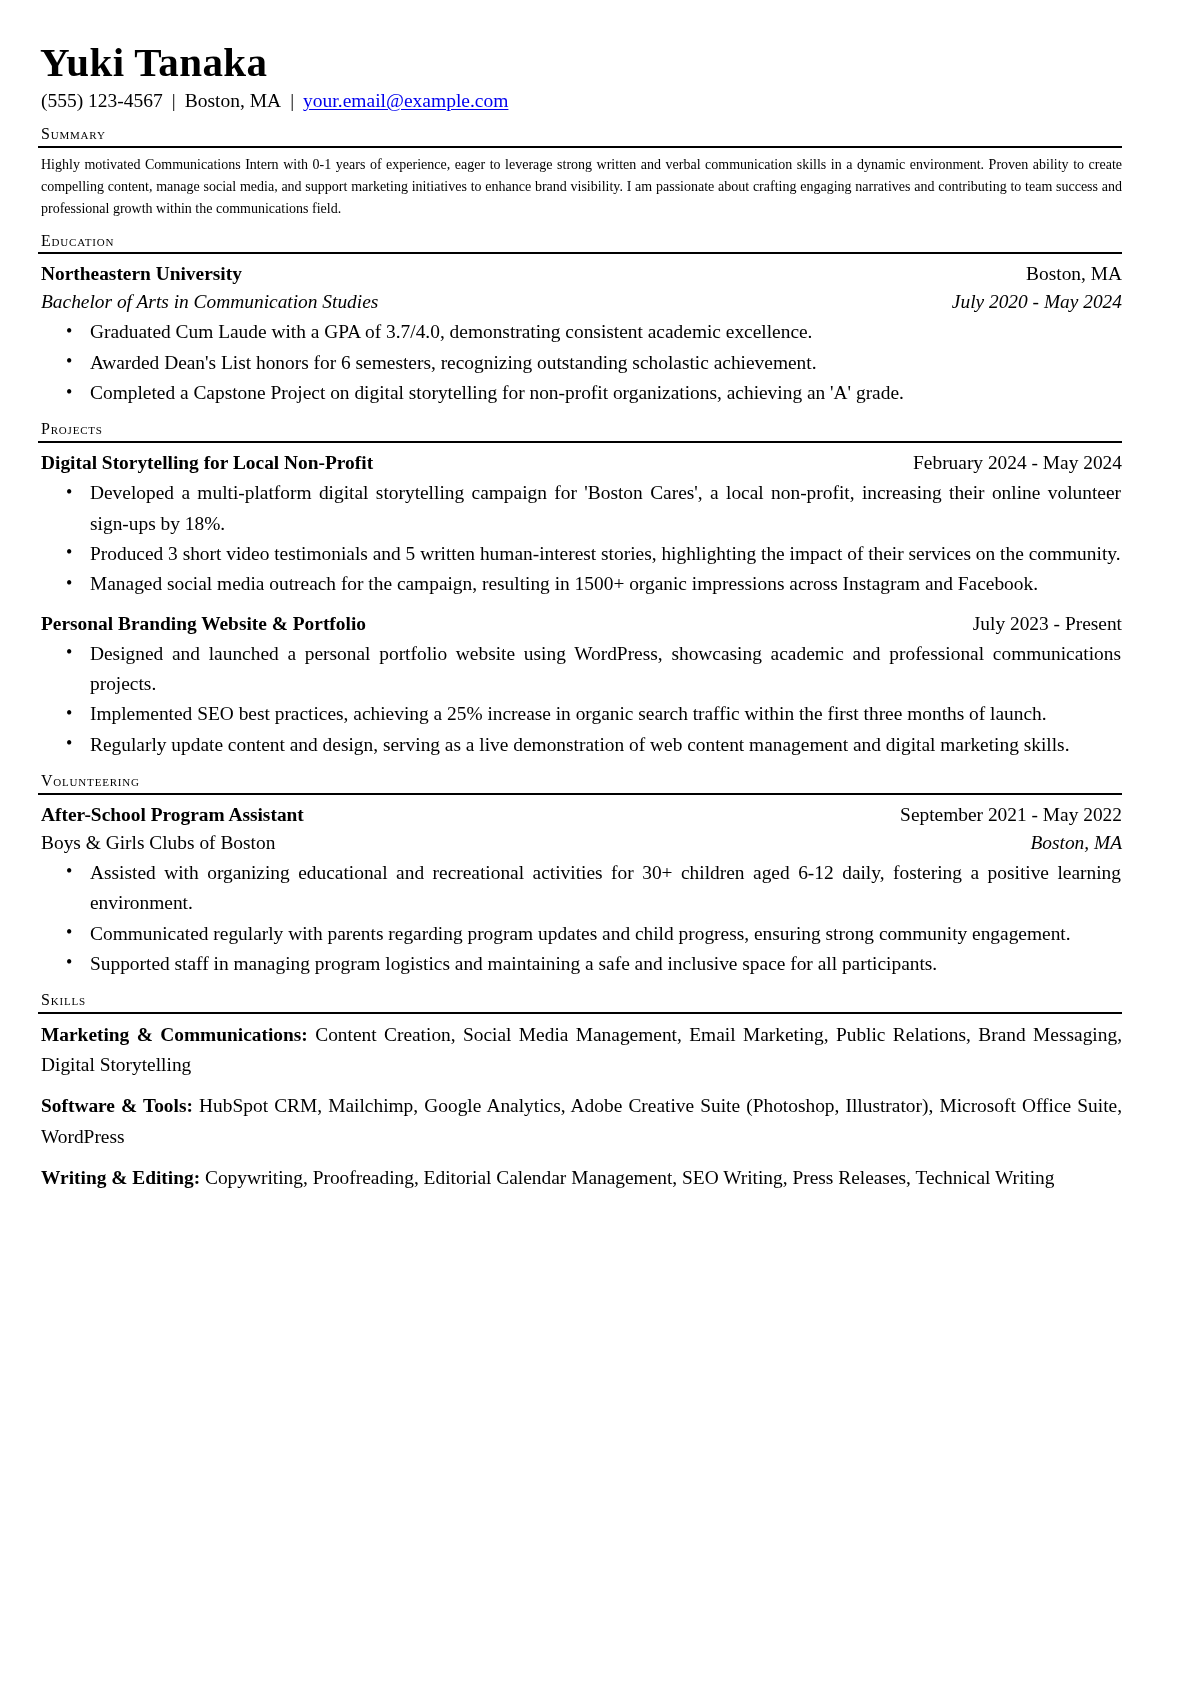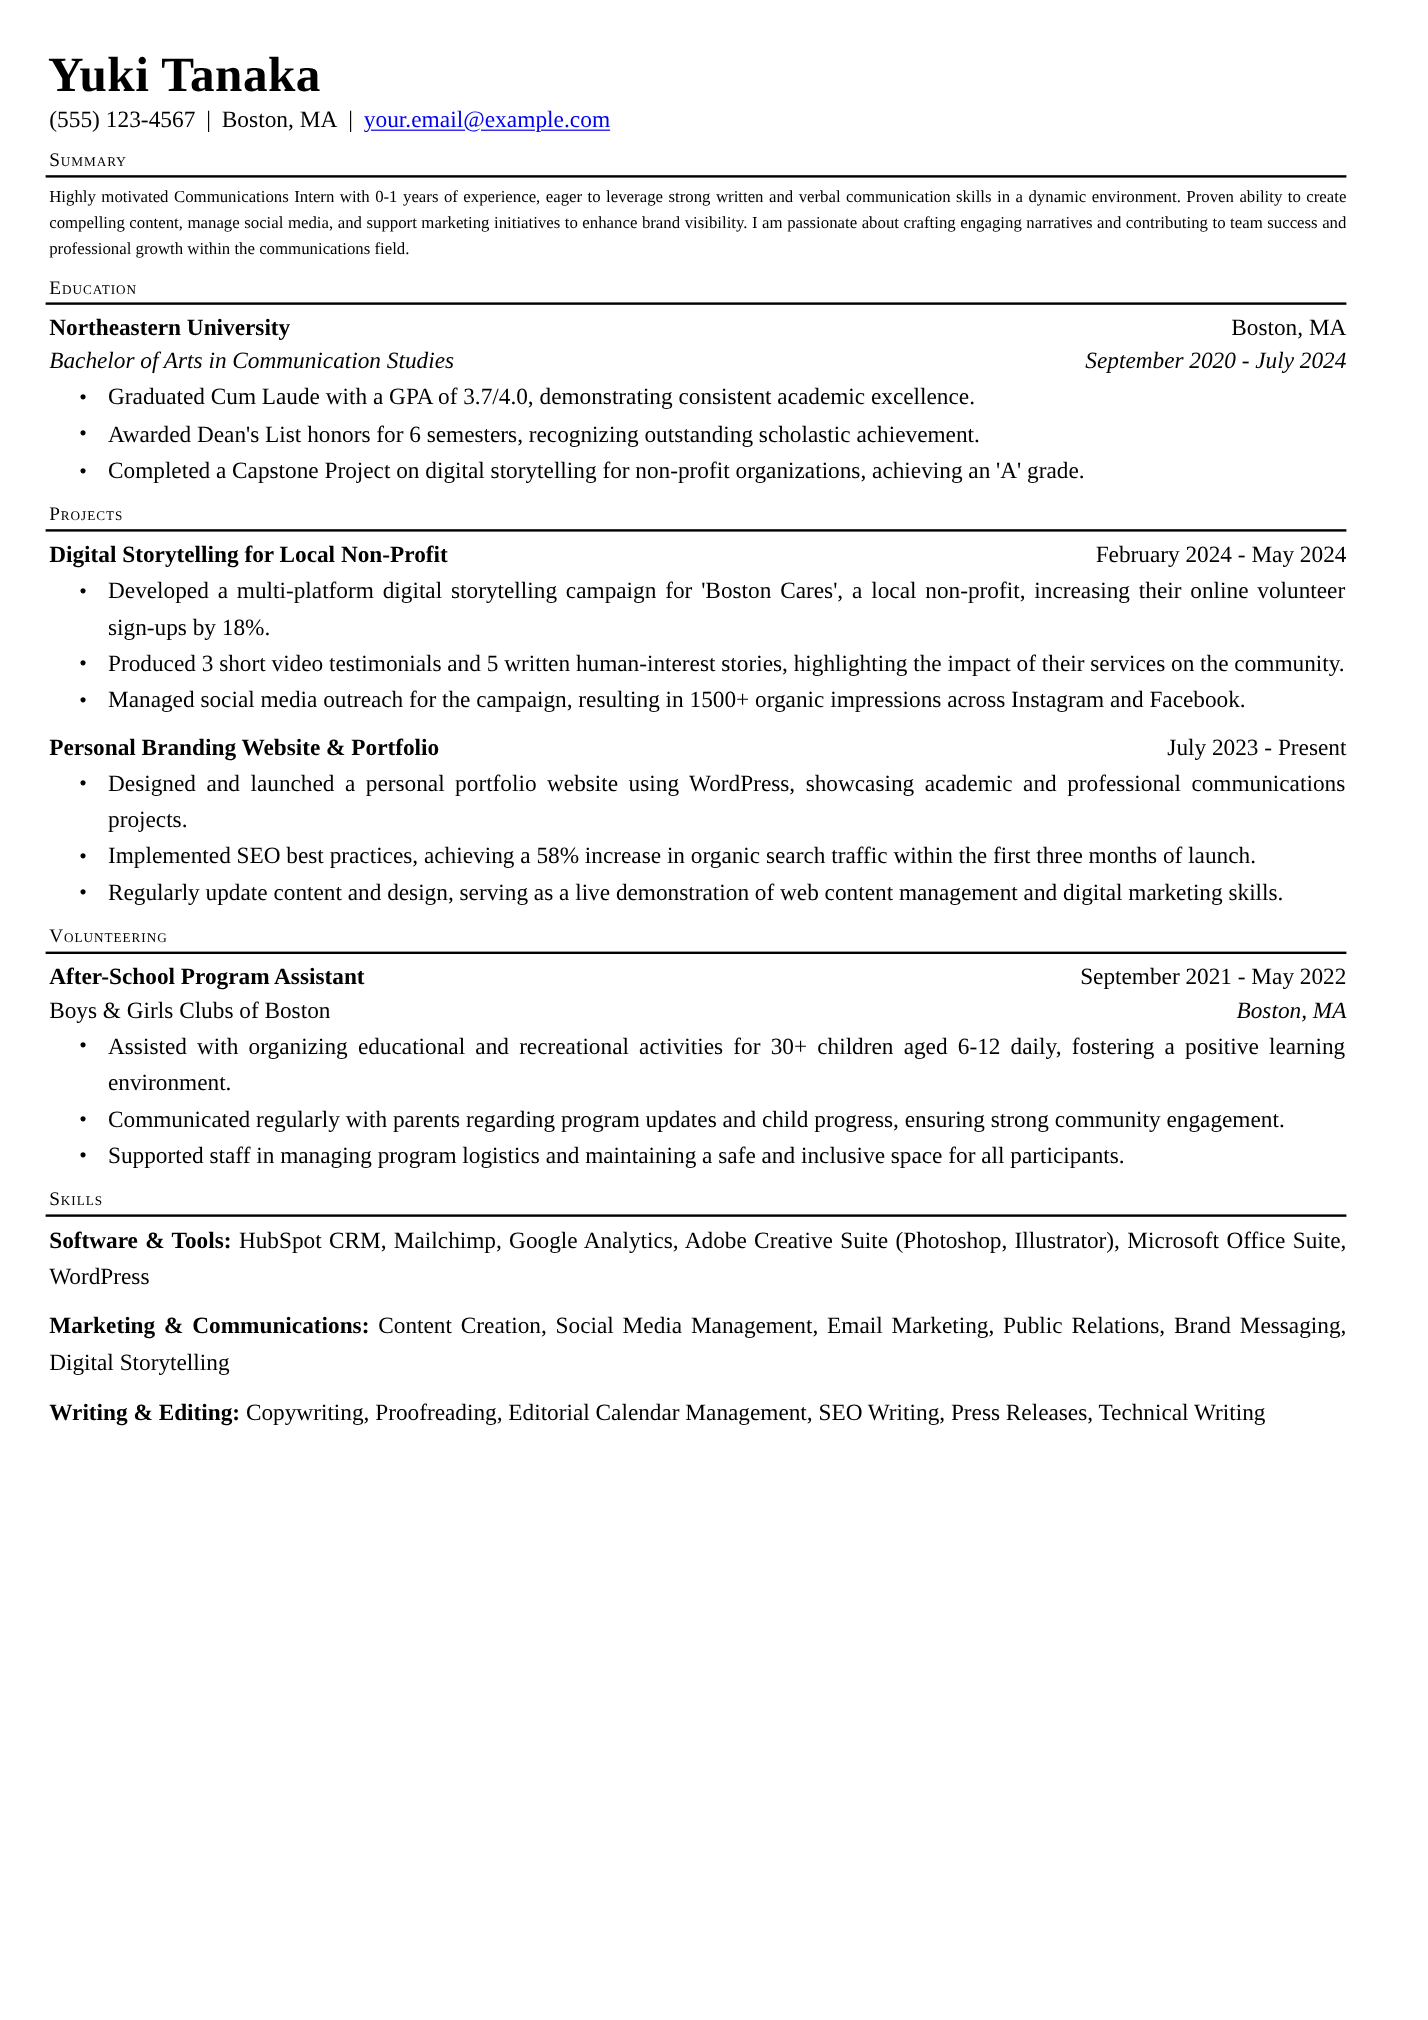--- a/index.html
+++ b/index.html
@@ -149,21 +149,21 @@
     <h2 class="section-title">Education</h2>
     <hr class="rule">
 
     <div class="entry">
       <div class="entry-row">
         <span class="left b">Northeastern University</span>
         <span class="right">Boston, MA</span>
       </div>
       <div class="entry-row">
         <span class="left i">Bachelor of Arts in Communication Studies</span>
-        <span class="right i">September 2020 - July 2024</span>
+        <span class="right i">July 2020 - May 2024</span>
       </div>
       <ul class="bullets">
         <li>Graduated Cum Laude with a GPA of 3.7/4.0, demonstrating consistent academic excellence.</li>
         <li>Awarded Dean's List honors for 6 semesters, recognizing outstanding scholastic achievement.</li>
         <li>Completed a Capstone Project on digital storytelling for non-profit organizations, achieving an 'A' grade.</li>
       </ul>
     </div>
   </div>
 
   <div class="section">
@@ -184,21 +184,21 @@
 
     <div class="sec-gap-sm"></div>
 
     <div class="entry">
       <div class="entry-row">
         <span class="left b">Personal Branding Website &amp; Portfolio</span>
         <span class="right">July 2023 - Present</span>
       </div>
       <ul class="bullets">
         <li>Designed and launched a personal portfolio website using WordPress, showcasing academic and professional communications projects.</li>
-        <li>Implemented SEO best practices, achieving a 58% increase in organic search traffic within the first three months of launch.</li>
+        <li>Implemented SEO best practices, achieving a 25% increase in organic search traffic within the first three months of launch.</li>
         <li>Regularly update content and design, serving as a live demonstration of web content management and digital marketing skills.</li>
       </ul>
     </div>
   </div>
 
   <div class="section">
     <h2 class="section-title">Volunteering</h2>
     <hr class="rule">
 
     <div class="entry">
@@ -215,27 +215,27 @@
         <li>Communicated regularly with parents regarding program updates and child progress, ensuring strong community engagement.</li>
         <li>Supported staff in managing program logistics and maintaining a safe and inclusive space for all participants.</li>
       </ul>
     </div>
   </div>
 
   <div class="section">
     <h2 class="section-title">Skills</h2>
     <hr class="rule">
 
+    <p class="skill-line">
+      <span class="skill-cat">Marketing &amp; Communications:</span>
+      <span>Content Creation, Social Media Management, Email Marketing, Public Relations, Brand Messaging, Digital Storytelling</span>
+    </p>
     <p class="skill-line">
       <span class="skill-cat">Software &amp; Tools:</span>
       <span>HubSpot CRM, Mailchimp, Google Analytics, Adobe Creative Suite (Photoshop, Illustrator), Microsoft Office Suite, WordPress</span>
     </p>
     <p class="skill-line">
-      <span class="skill-cat">Marketing &amp; Communications:</span>
-      <span>Content Creation, Social Media Management, Email Marketing, Public Relations, Brand Messaging, Digital Storytelling</span>
-    </p>
-    <p class="skill-line">
       <span class="skill-cat">Writing &amp; Editing:</span>
       <span>Copywriting, Proofreading, Editorial Calendar Management, SEO Writing, Press Releases, Technical Writing</span>
     </p>
   </div>
 
 </div>
 
 </body></html>

